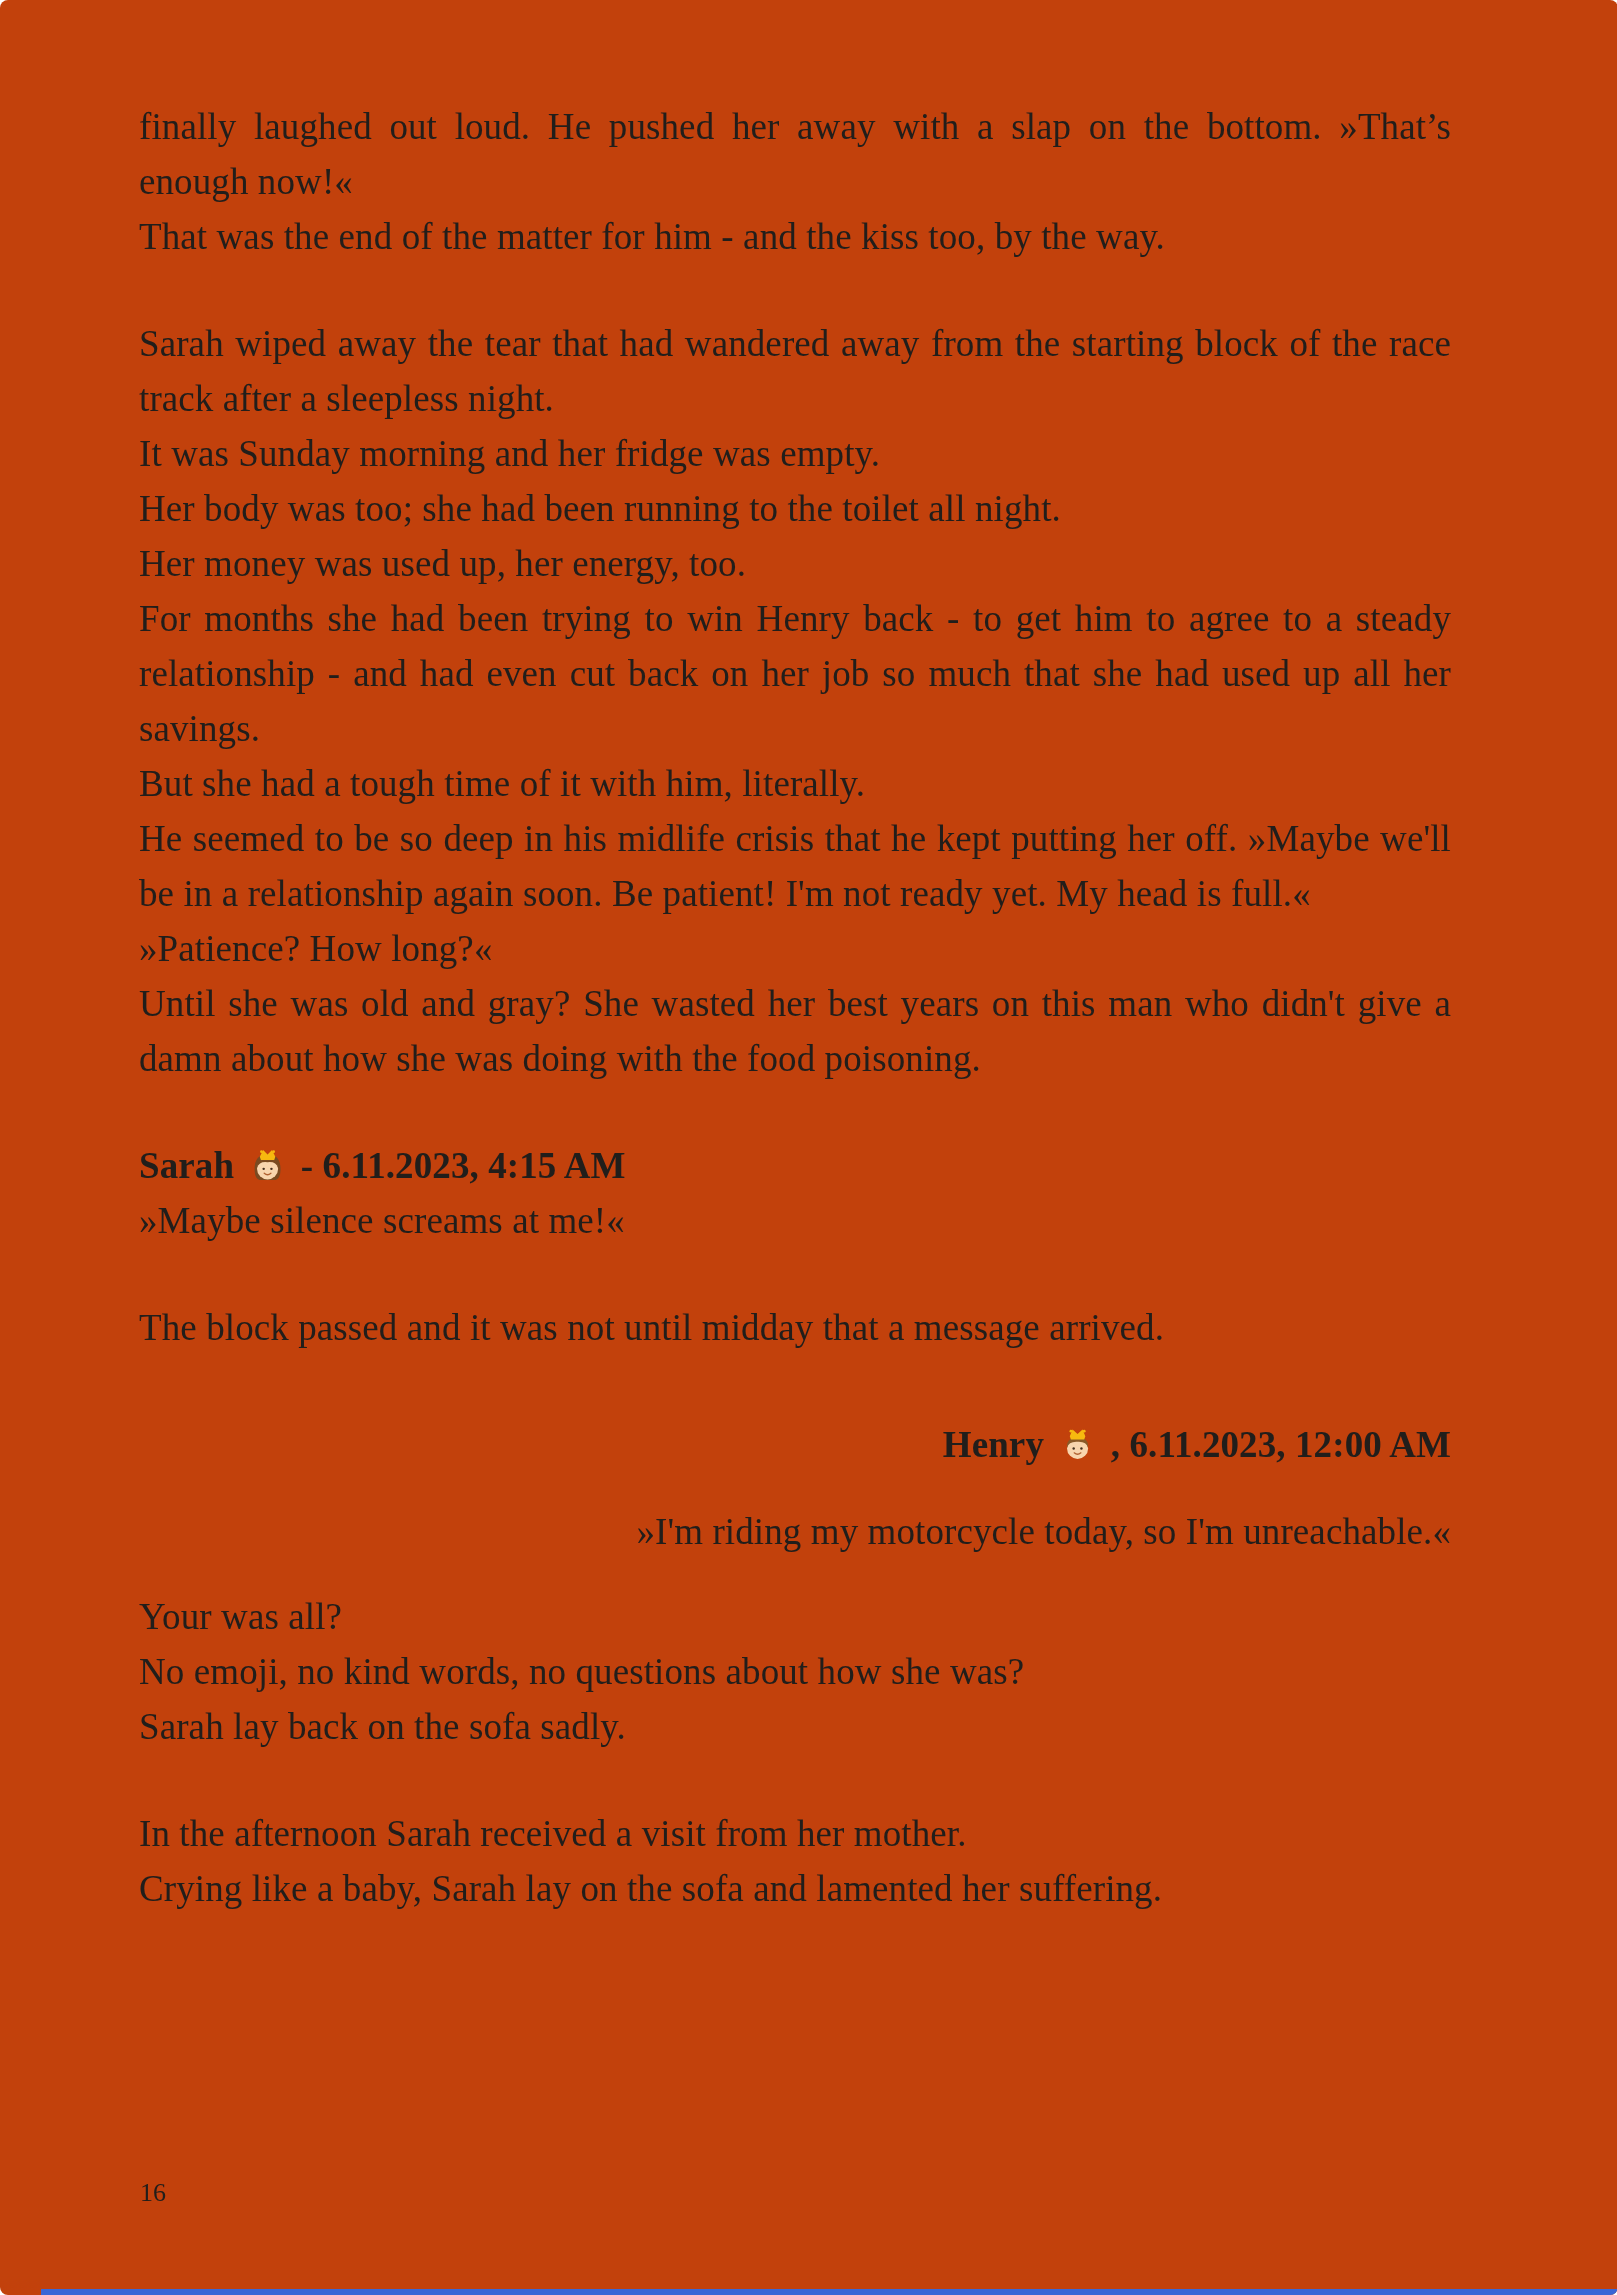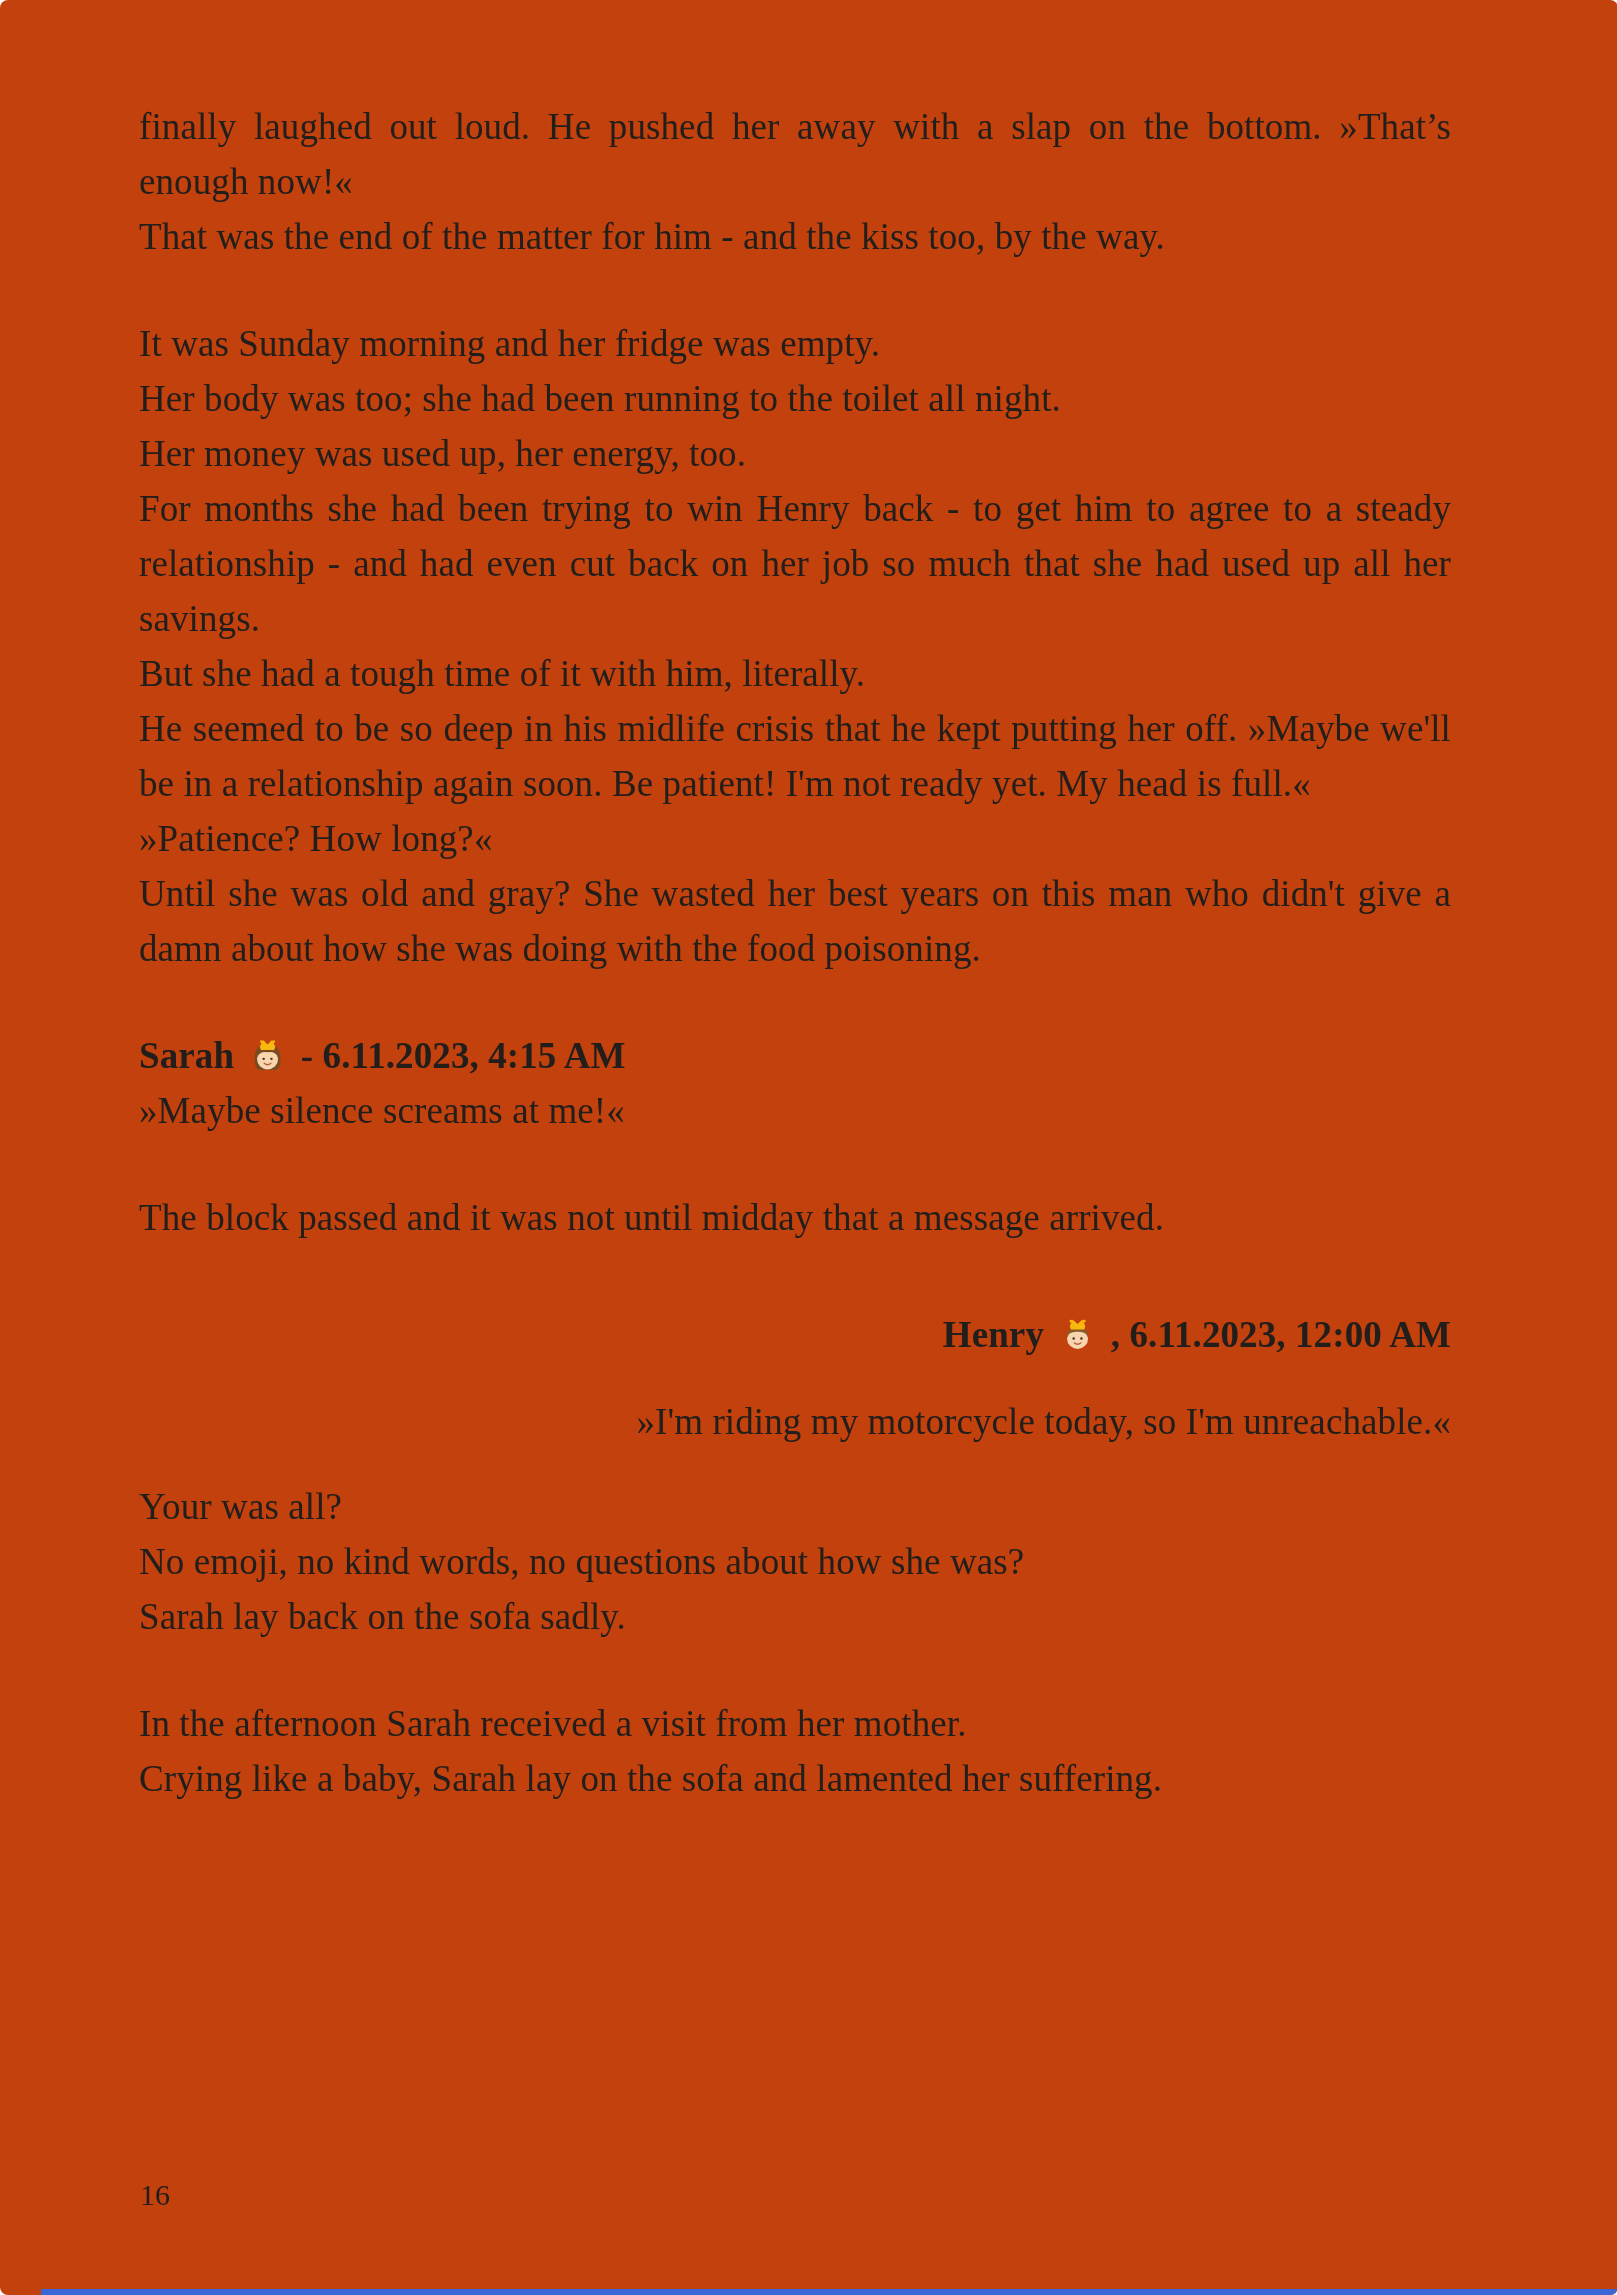--- a/index.html
+++ b/index.html
@@ -45,40 +45,41 @@
     width: 1.22em;
     height: 1.08em;
     vertical-align: -0.18em;
     margin: 0 0.04em;
   }
   .emoji svg { width: 100%; height: 100%; display: block; }
   .page-number {
     position: absolute;
     left: 140px;
     top: 2180px;
-    font-size: 30px;
+    font-size: 26px;
     line-height: 1;
     color: #211e1b;
   }
   .bottom-line {
     position: absolute;
     left: 41px;
     right: 0;
     bottom: 0;
     height: 5.6px;
   }
 </style>
 </head>
 <body style="color: rgb(33, 30, 27);">
 
 <div class="page">
   <div class="text-column">
       <p class="line">finally laughed out loud. He pushed her away with a slap on the bottom. »That’s enough now!«</p>
       <p class="line">That was the end of the matter for him - and the kiss too, by the way.</p>
       <div class="gap"></div>
+      <p class="line">Sarah wiped away the tear that had wandered away from the starting block of the race track after a sleepless night.</p>
       <p class="line">It was Sunday morning and her fridge was empty.</p>
       <p class="line">Her body was too; she had been running to the toilet all night.</p>
       <p class="line">Her money was used up, her energy, too.</p>
       <p class="line">For months she had been trying to win Henry back - to get him to agree to a steady relationship - and had even cut back on her job so much that she had used up all her savings.</p>
       <p class="line">But she had a tough time of it with him, literally.</p>
       <p class="line">He seemed to be so deep in his midlife crisis that he kept putting her off. »Maybe we'll be in a relationship again soon. Be patient! I'm not ready yet. My head is full.«</p>
       <p class="line">»Patience? How long?«</p>
       <p class="line">Until she was old and gray? She wasted her best years on this man who didn't give a damn about how she was doing with the food poisoning.</p>
       <div class="gap"></div>
       <p class="line bold">Sarah <span class="emoji"><svg viewBox="0 0 72 72">

